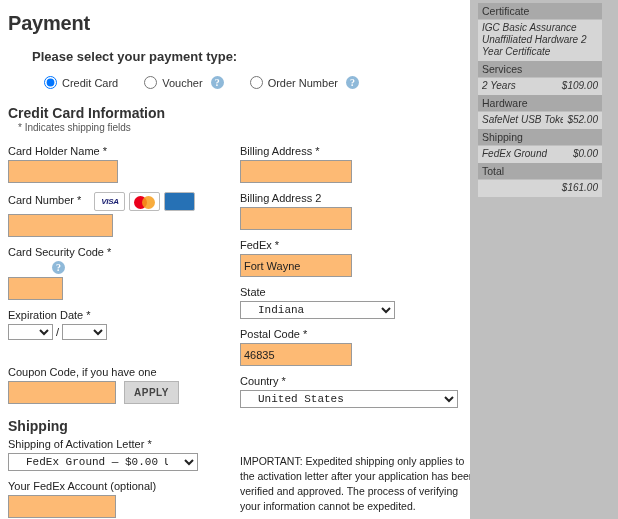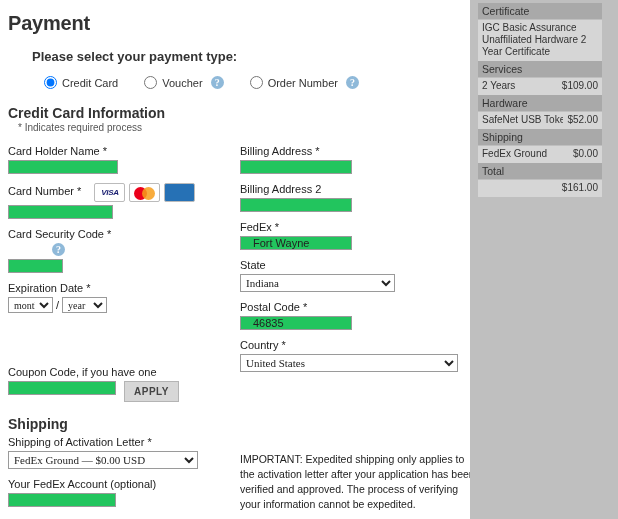--- a/index.html
+++ b/index.html
@@ -88,40 +88,40 @@
   .fld { margin-bottom: 9px; }
   .fld label {
     display: block;
     font-size: 11px;
     color: #222;
     margin-bottom: 3px;
   }
   input[type=text] {
     font-family: "Liberation Sans", sans-serif;
     font-size: 11px;
-    height: 14px;
-    padding: 1px 12px;
+    height: 23px;
+    padding: 1px 3px;
     border: 1px solid #9a9a9a;
-    background: #22c55e;
+    background: #fdba74;
     color: #222;
   }
   .w-105 { width: 105px; }
   .w-110 { width: 110px; }
   .w-55  { width: 55px; }
   .w-112 { width: 112px; }
   .w-108 { width: 108px; }
 
   select {
-    font-family: Liberation Serif, serif;
+    font-family: Liberation Mono, monospace;
     font-size: 11px;
     height: 18px;
     border: 1px solid #9a9a9a;
     background: #fff;
     color: #222;
-    padding: 0 1px;
+    padding: 0 13px;
   }
   .sel-state { width: 155px; }
   .sel-country { width: 218px; }
   .sel-small { width: 45px; height: 16px; font-size: 10px; }
   .sel-ship { width: 190px; }
 
   .cards {
     display: inline-flex;
     align-items: center;
     gap: 4px;
@@ -195,20 +195,21 @@
     background: #d6d6d6;
     padding: 2px 4px 3px 4px;
     font-size: 10px;
     color: #333;
     line-height: 12px;
   }
   .sum-line {
     display: flex;
     justify-content: space-between;
     gap: 4px;
+    font-style: italic;
   }
   .sum-line .lbl { overflow: hidden; white-space: nowrap; }
   .sum-line .amt { white-space: nowrap; }
   .sum-total .amt { display: block; text-align: right; }
 </style>
 </head>
 <body>
 
 <div id="root">
 
@@ -229,21 +230,21 @@
         <span class="helpicon">?</span>
       </label>
       <label class="radio-opt">
         <input type="radio" name="paytype" style="">
         <span>Order Number</span>
         <span class="helpicon">?</span>
       </label>
     </div>
 
     <h2 class="section">Credit Card Information</h2>
-    <div class="required-note">* Indicates required process</div>
+    <div class="required-note">* Indicates shipping fields</div>
 
     <div class="cols" style="height:215px;">
 
       <div class="col-left">
 
         <div class="fld">
           <label>Card Holder Name *</label>
           <input type="text" class="w-110" value="" style="">
         </div>
 

